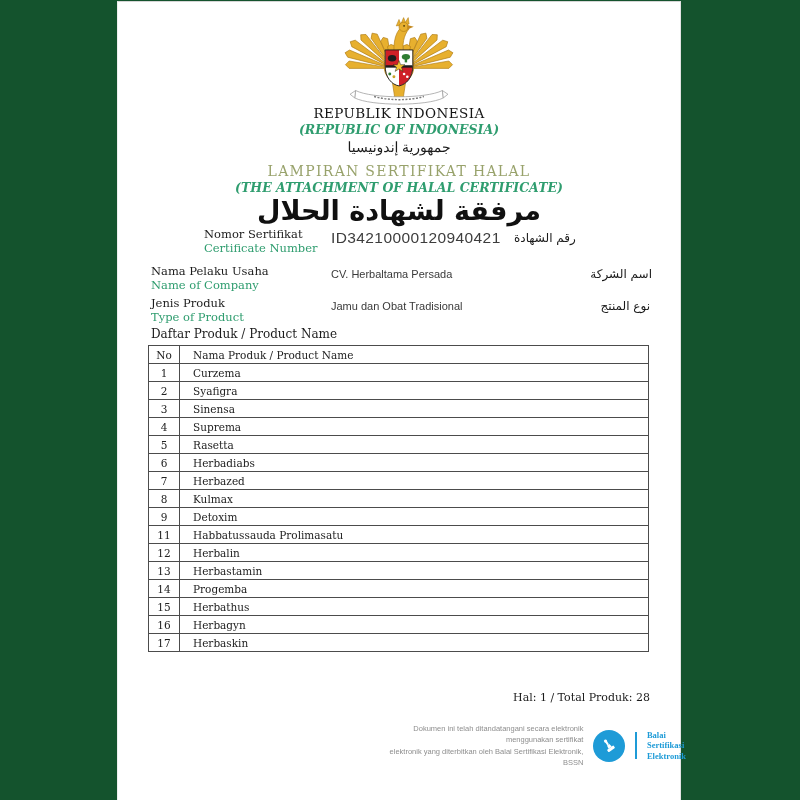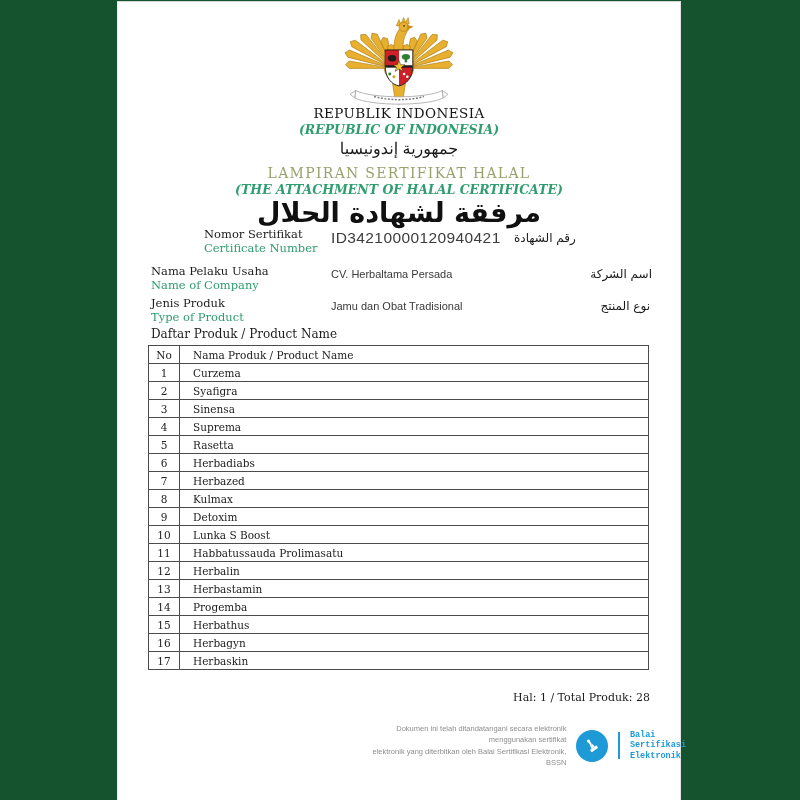--- a/index.html
+++ b/index.html
@@ -6,21 +6,21 @@
   .canvas{position:relative;width:800px;height:800px;background:#14532d;overflow:hidden;
           font-family:"DejaVu Serif",serif;}
   .sheet{position:absolute;left:117px;top:1px;width:562px;height:799px;background:#ffffff;
          border-top:1px solid #d6d6d6;border-left:1px solid #ededed;border-right:1px solid #e3e3e3;}
 
   
   .emblem{position:absolute;left:0;right:0;top:11px;margin:auto;width:122px;height:96px;}
   .hdr{position:absolute;left:0;right:0;top:103px;text-align:center;}
   .h-country{font-size:13.5px;color:#141414;letter-spacing:.4px;}
   .h-country-en{font-size:12.5px;font-weight:bold;font-style:italic;color:#2f9d6f;margin-top:1px;}
-  .h-country-ar{font-size:16px;color:#1a1a1a;margin-top:2px;font-family:Liberation Sans, sans-serif;}
+  .h-country-ar{font-size:14px;color:#1a1a1a;margin-top:2px;font-family:Liberation Serif, serif;}
   .h-title{font-size:14px;color:#98a26b;letter-spacing:1.3px;margin-top:7px;}
   .h-title-en{font-size:12.5px;font-weight:bold;font-style:italic;color:#2f9d6f;margin-top:1px;}
   .h-title-ar{font-size:27px;color:#101010;margin-top:0px;font-family:"DejaVu Sans",sans-serif;font-weight:bold;}
 
   
   .lbl{font-size:11.5px;color:#1c1c1c;line-height:1.2;}
   .lbl .en{color:#2f9d6f;}
   .val-lg{font-family:"Liberation Sans",sans-serif;font-size:15.5px;color:#3d3d3d;letter-spacing:.4px;}
   .val{font-family:"Liberation Sans",sans-serif;font-size:11px;color:#3a3a3a;}
   .ar{font-family:"DejaVu Sans",sans-serif;font-size:12px;color:#1a1a1a;direction:rtl;}
@@ -44,21 +44,21 @@
   table.products .nm{padding-left:13px;}
   .hal{position:absolute;right:30px;top:689px;font-size:11px;color:#1c1c1c;}
 
   
   .footer{position:absolute;right:-6px;top:721px;display:flex;align-items:center;gap:10px;}
   .f-note{font-family:"Liberation Sans",sans-serif;font-size:7.5px;color:#8e8e8e;
           text-align:right;line-height:1.5;width:210px;}
   .f-logo{width:32px;height:32px;border-radius:50%;background:#1e9bd7;display:flex;
           align-items:center;justify-content:center;flex:0 0 auto;}
   .f-sep{width:1.5px;height:27px;background:#1e9bd7;flex:0 0 auto;}
-  .f-name{font-family:Liberation Mono, monospace;font-size:8.5px;font-weight:bold;
+  .f-name{font-family:Liberation Serif, serif;font-size:8.5px;font-weight:bold;
           color:#1e9bd7;line-height:1.18;}
 </style>
 </head>
 <body>
 
 <div class="canvas">
   <div class="sheet">
 
     <svg class="emblem" viewBox="0 0 130 104">
       <g>
@@ -185,24 +185,20 @@
             <td class="no">7</td>
             <td class="nm">Herbazed</td>
           </tr>
       <tr>
             <td class="no">8</td>
             <td class="nm">Kulmax</td>
           </tr>
       <tr>
             <td class="no">9</td>
             <td class="nm">Detoxim</td>
-          </tr>
-      <tr>
-            <td class="no">10</td>
-            <td class="nm">Lunka S Boost</td>
           </tr>
       <tr>
             <td class="no">11</td>
             <td class="nm">Habbatussauda Prolimasatu</td>
           </tr>
       <tr>
             <td class="no">12</td>
             <td class="nm">Herbalin</td>
           </tr>
       <tr>

